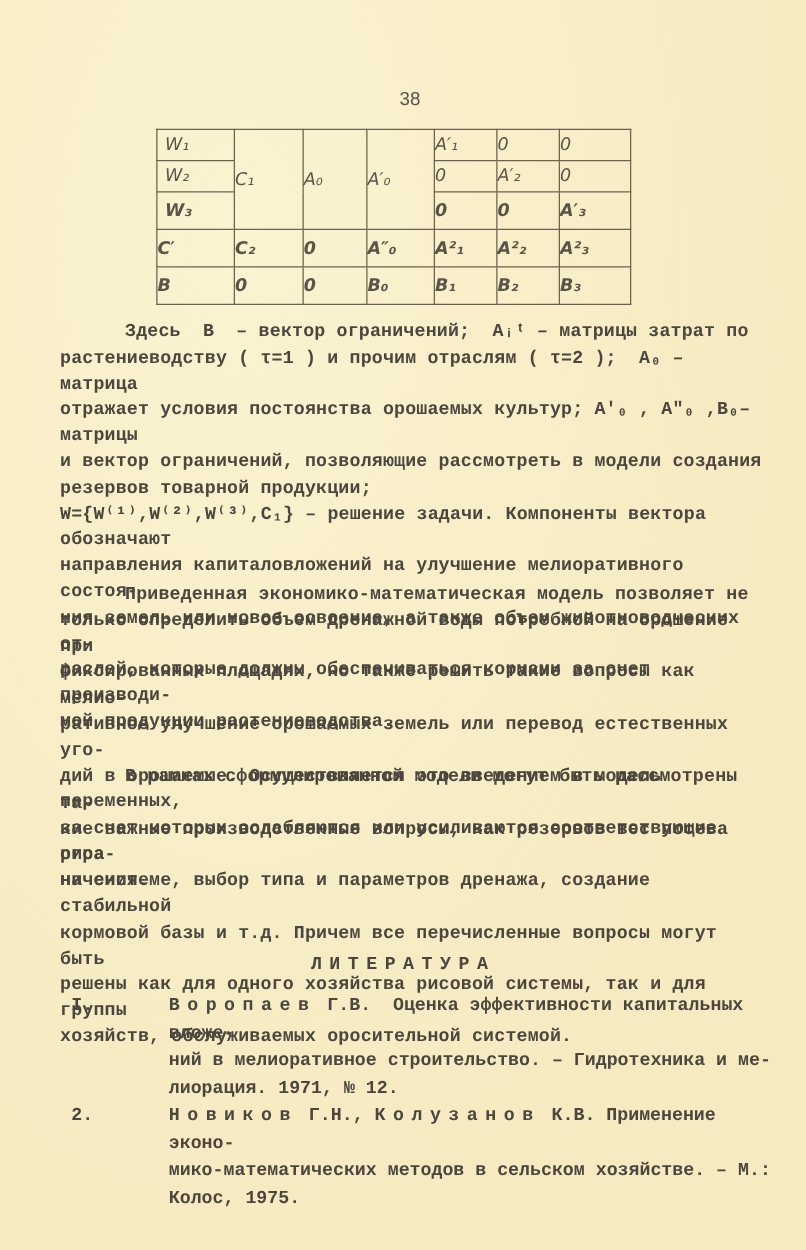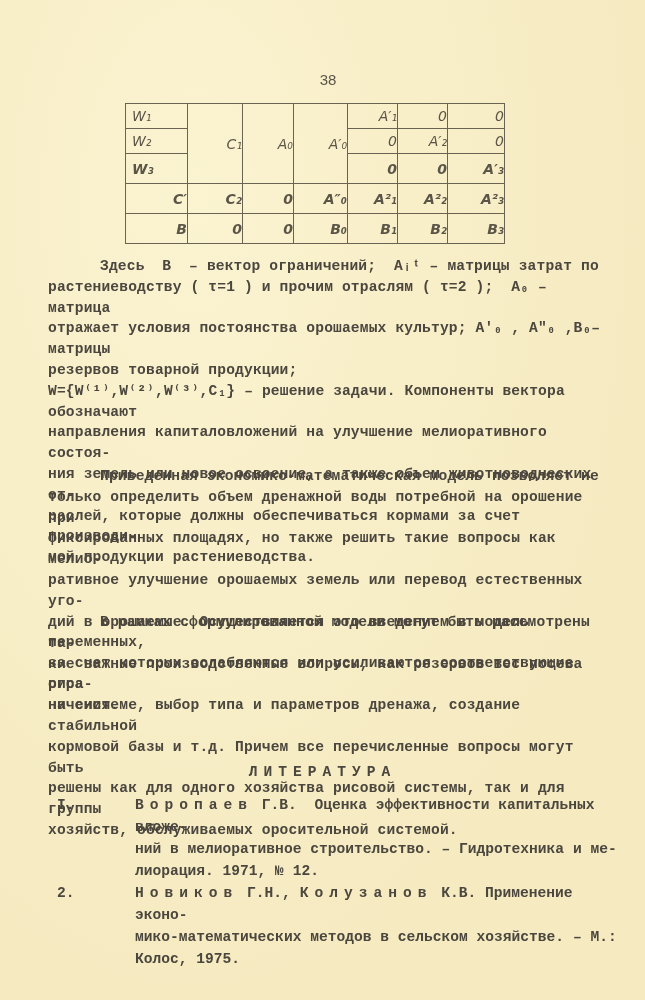--- a/index.html
+++ b/index.html
@@ -14,21 +14,21 @@
     position:absolute; left:313px; top:71px; width:30px; text-align:center;
     font-family:"Liberation Sans", sans-serif; font-size:15px; color:#5a544a;
   }
   table.matrix {
     position:absolute; left:125px; top:103px;
     border-collapse:collapse;
     font-family:"DejaVu Sans", sans-serif; font-style:italic; font-size:14px;
     color:#5b5548;
   }
   table.matrix td {
-    border:1.6px solid #6a6252; text-align:right; padding:0;
+    border:1.6px solid #6a6252; text-align:left; padding:0;
     height:24px; line-height:14px;
   }
   table.matrix td.big { height:29px;font-weight:bold; }
   table.matrix td.w { text-align:left; padding-left:6px; }
   .c0 { width:55px;margin-top:29px; } .c1 { width:54px; } .c2 { width:50px; } .c3 { width:53px; }
   .c4 { width:49px; } .c5 { width:49px; } .c6 { width:56px; }
   .text {
     position:absolute; left:48px; width:562px;
     font-size:14.6px; line-height:20.8px; letter-spacing:0.15px;
     font-weight:bold; color:#4b463e;
@@ -91,20 +91,21 @@
     <td class="c5 big">B₂</td>
     <td class="c6 big">B₃</td>
   </tr>
 </tbody>
   </table>
 
 <div class="text" style="top:256px;">
   <p class="indent">Здесь  B  – вектор ограничений;  Aᵢᵗ – матрицы затрат по</p>
   <p>растениеводству ( τ=1 ) и прочим отраслям ( τ=2 );  A₀ – матрица</p>
   <p>отражает условия постоянства орошаемых культур; A′₀ , A″₀ ,B₀– матрицы</p>
+  <p>и вектор ограничений, позволяющие рассмотреть в модели создания</p>
   <p>резервов товарной продукции;</p>
   <p>W={W⁽¹⁾,W⁽²⁾,W⁽³⁾,C₁} – решение задачи. Компоненты вектора обозначают</p>
   <p>направления капиталовложений на улучшение мелиоративного состоя-</p>
   <p>ния земель или новое освоение, а также объем животноводческих от-</p>
   <p>раслей, которые должны обеспечиваться кормами за счет производи-</p>
   <p>мой продукции растениеводства.</p>
 </div>
 
 <div class="text" style="top:466px;">
   <p class="indent">Приведенная экономико-математическая модель позволяет не</p>

